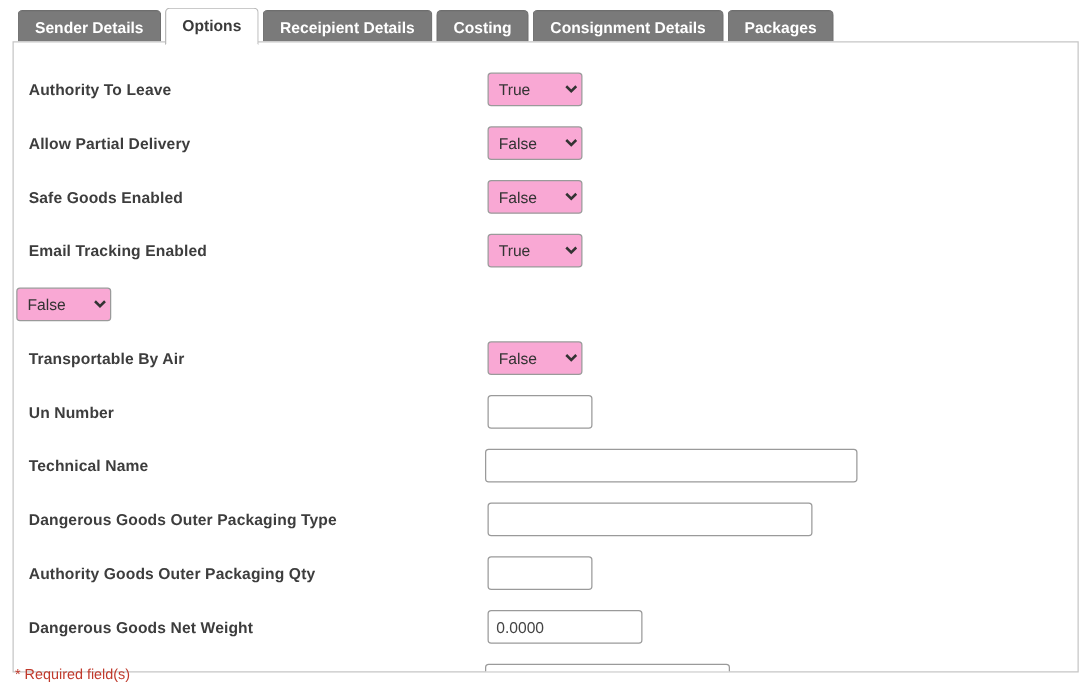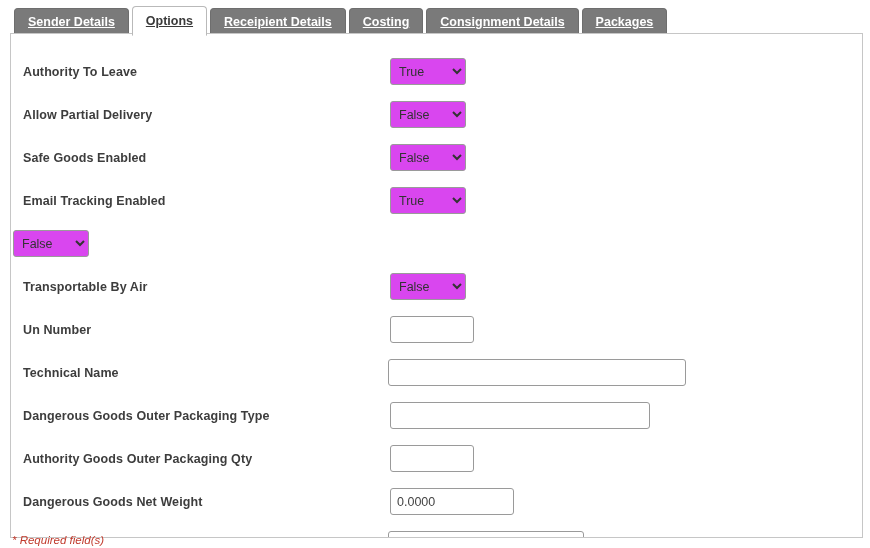--- a/index.html
+++ b/index.html
@@ -46,21 +46,20 @@
     font-weight: bold;
     color: #ffffff;
     background: #7a7a7a;
     border: 1px solid #6e6e6e;
     border-bottom: none;
     border-radius: 4px 4px 0 0;
     white-space: nowrap;
     cursor: pointer;
     box-sizing: border-box;
     top: 1px;
-    text-decoration: underline;
   }
   .tab.active {
     background: #ffffff;
     color: #3a3a3a;
     border: 1px solid #b9b9b9;
     border-bottom: 1px solid #ffffff;
     height: 30px;
     line-height: 29px;
     top: 2px;
     z-index: 3;
@@ -103,21 +102,21 @@
   }
 
   select.input {
     height: 27px;
     width: 76px;
     font-family: "Liberation Sans", sans-serif;
     font-size: 12.5px;
     color: #333;
     border: 1px solid #9a9a9a;
     border-radius: 3px;
-    background: #d946ef;
+    background: #f9a8d4;
     padding: 2px 4px;
     box-sizing: border-box;
   }
 
   input.input {
     height: 27px;
     font-family: "Liberation Sans", sans-serif;
     font-size: 12.5px;
     color: #444;
     border: 1px solid #9a9a9a;
@@ -135,21 +134,20 @@
 
   
   .off-2 { margin-left: 2px; }
 
   .required-note {
     position: absolute;
     left: 12px;
     bottom: 2px;
     font-size: 11.5px;
     color: #c0392b;
-    font-style: italic;
   }
 
   
   .spacer { height: 6px; }
 </style>
 </head>
 <body>
 
 <div class="app">
 

